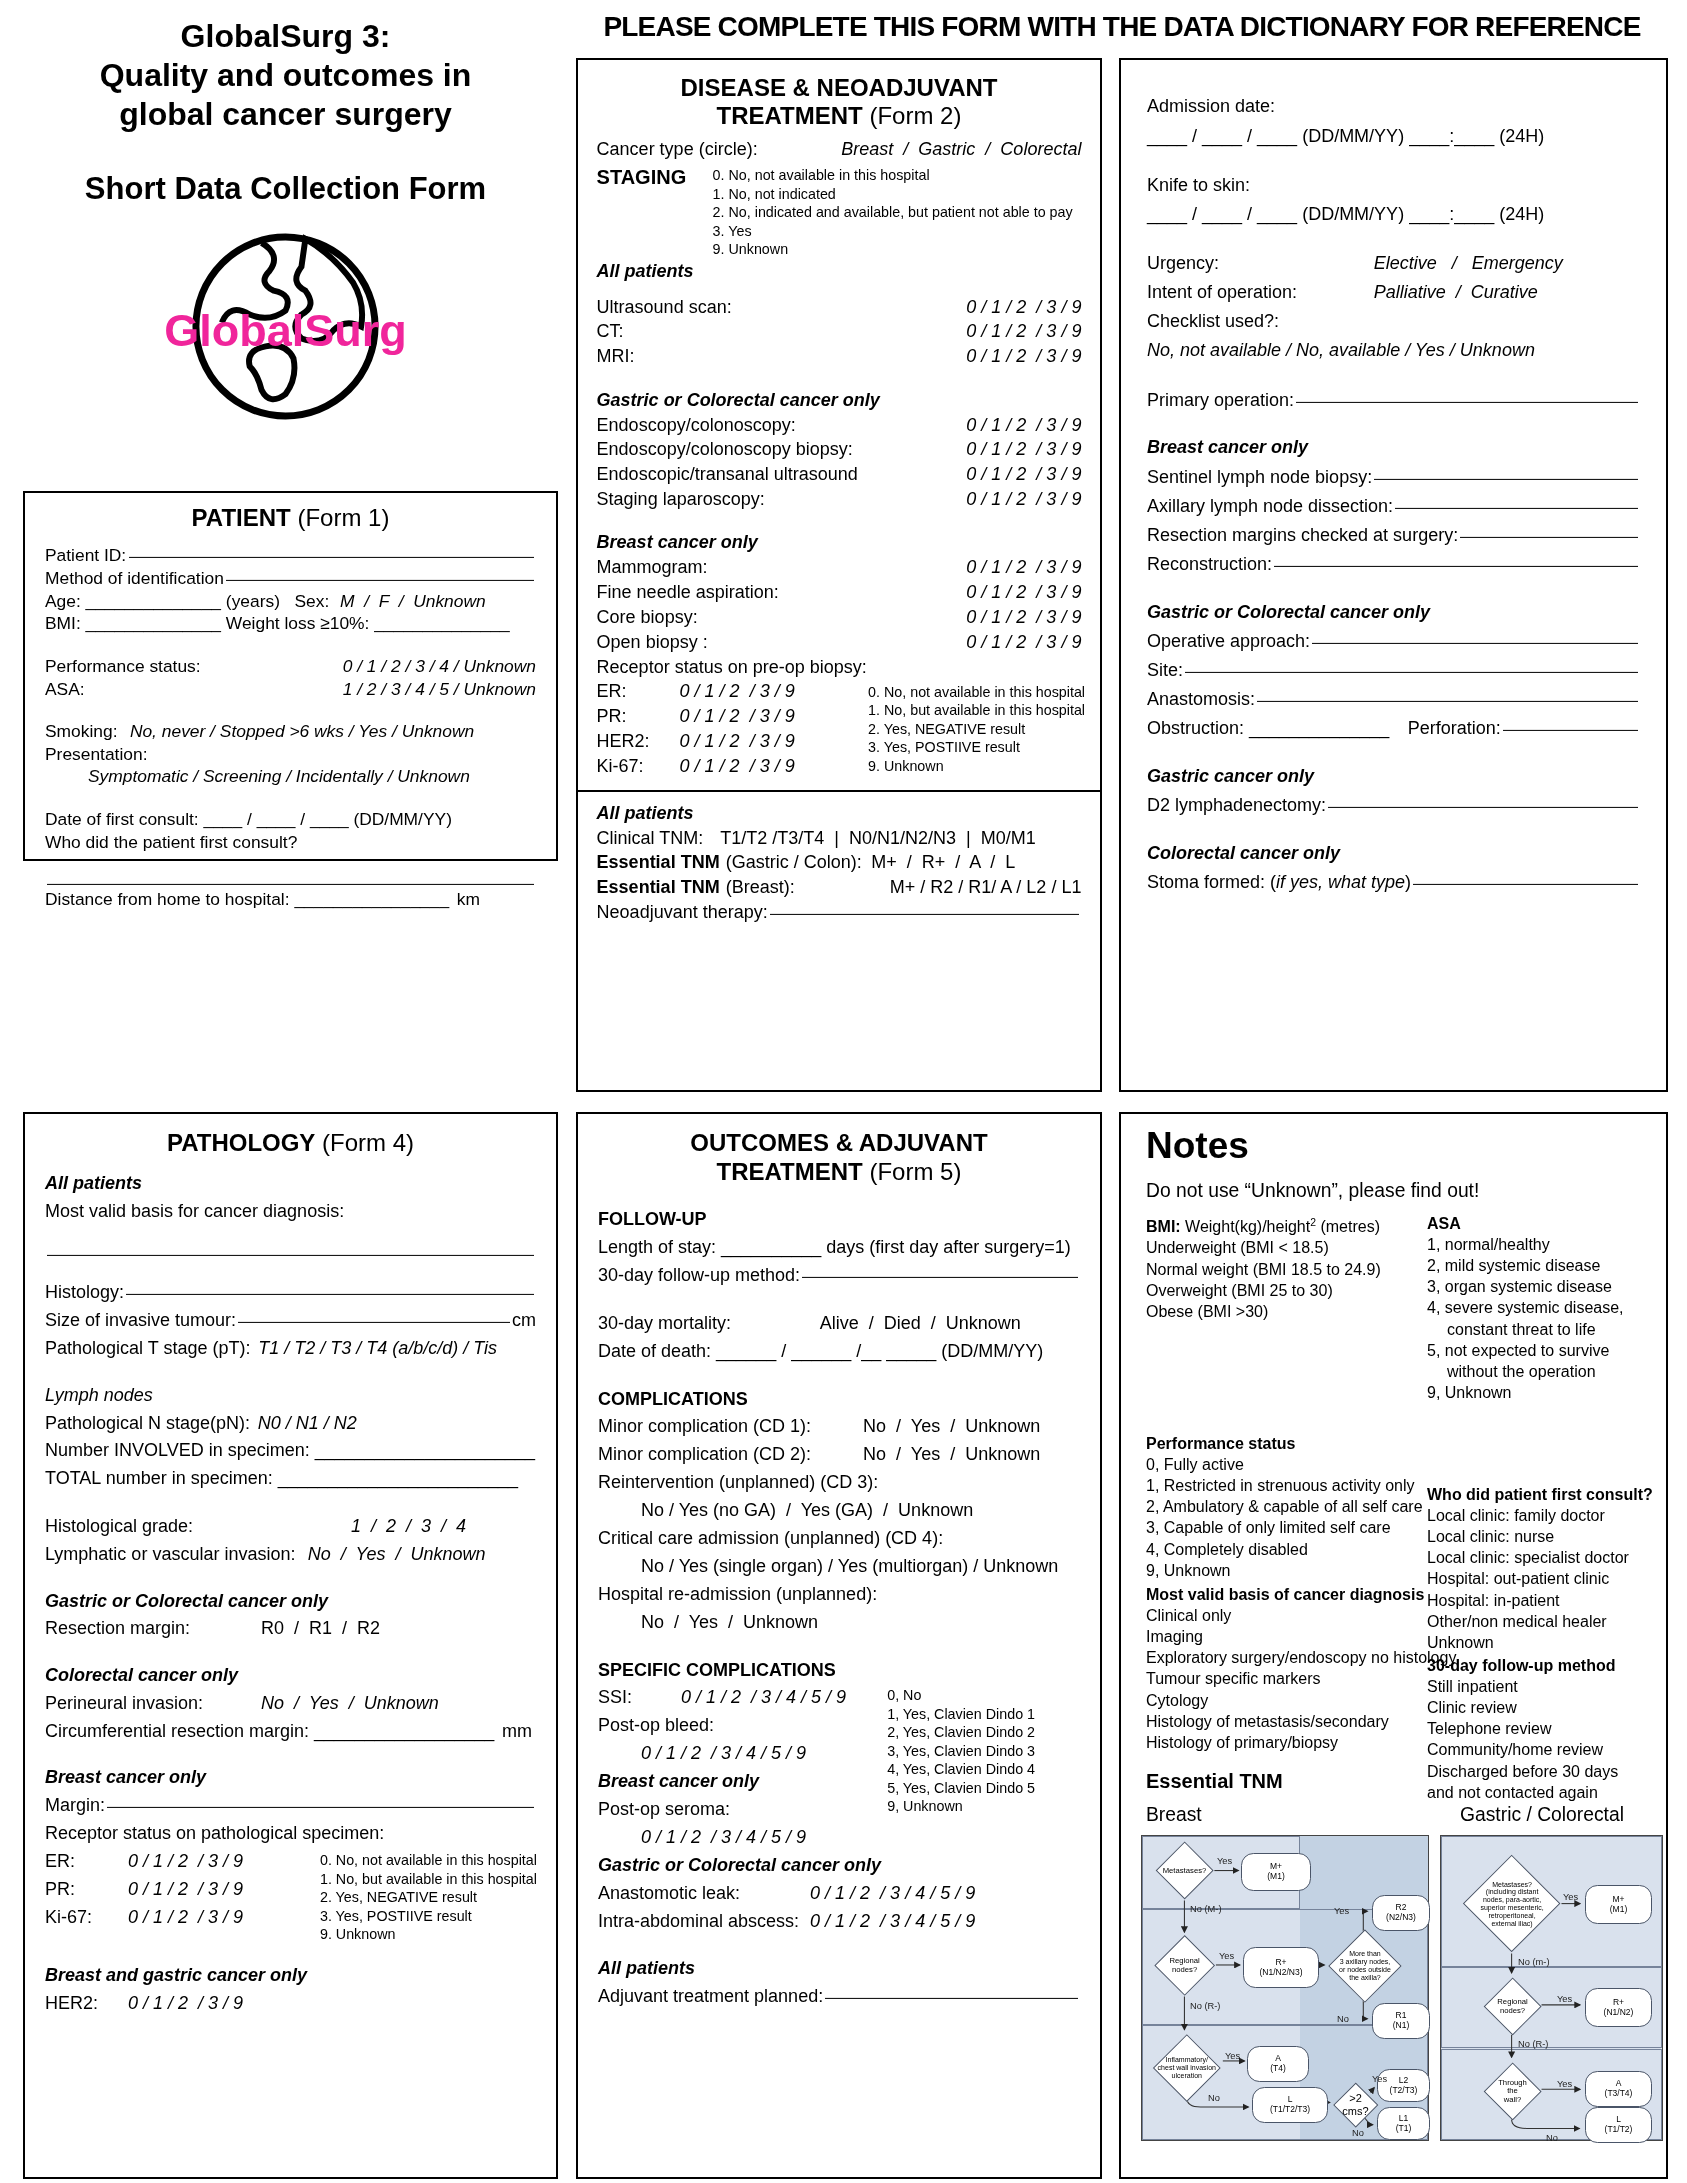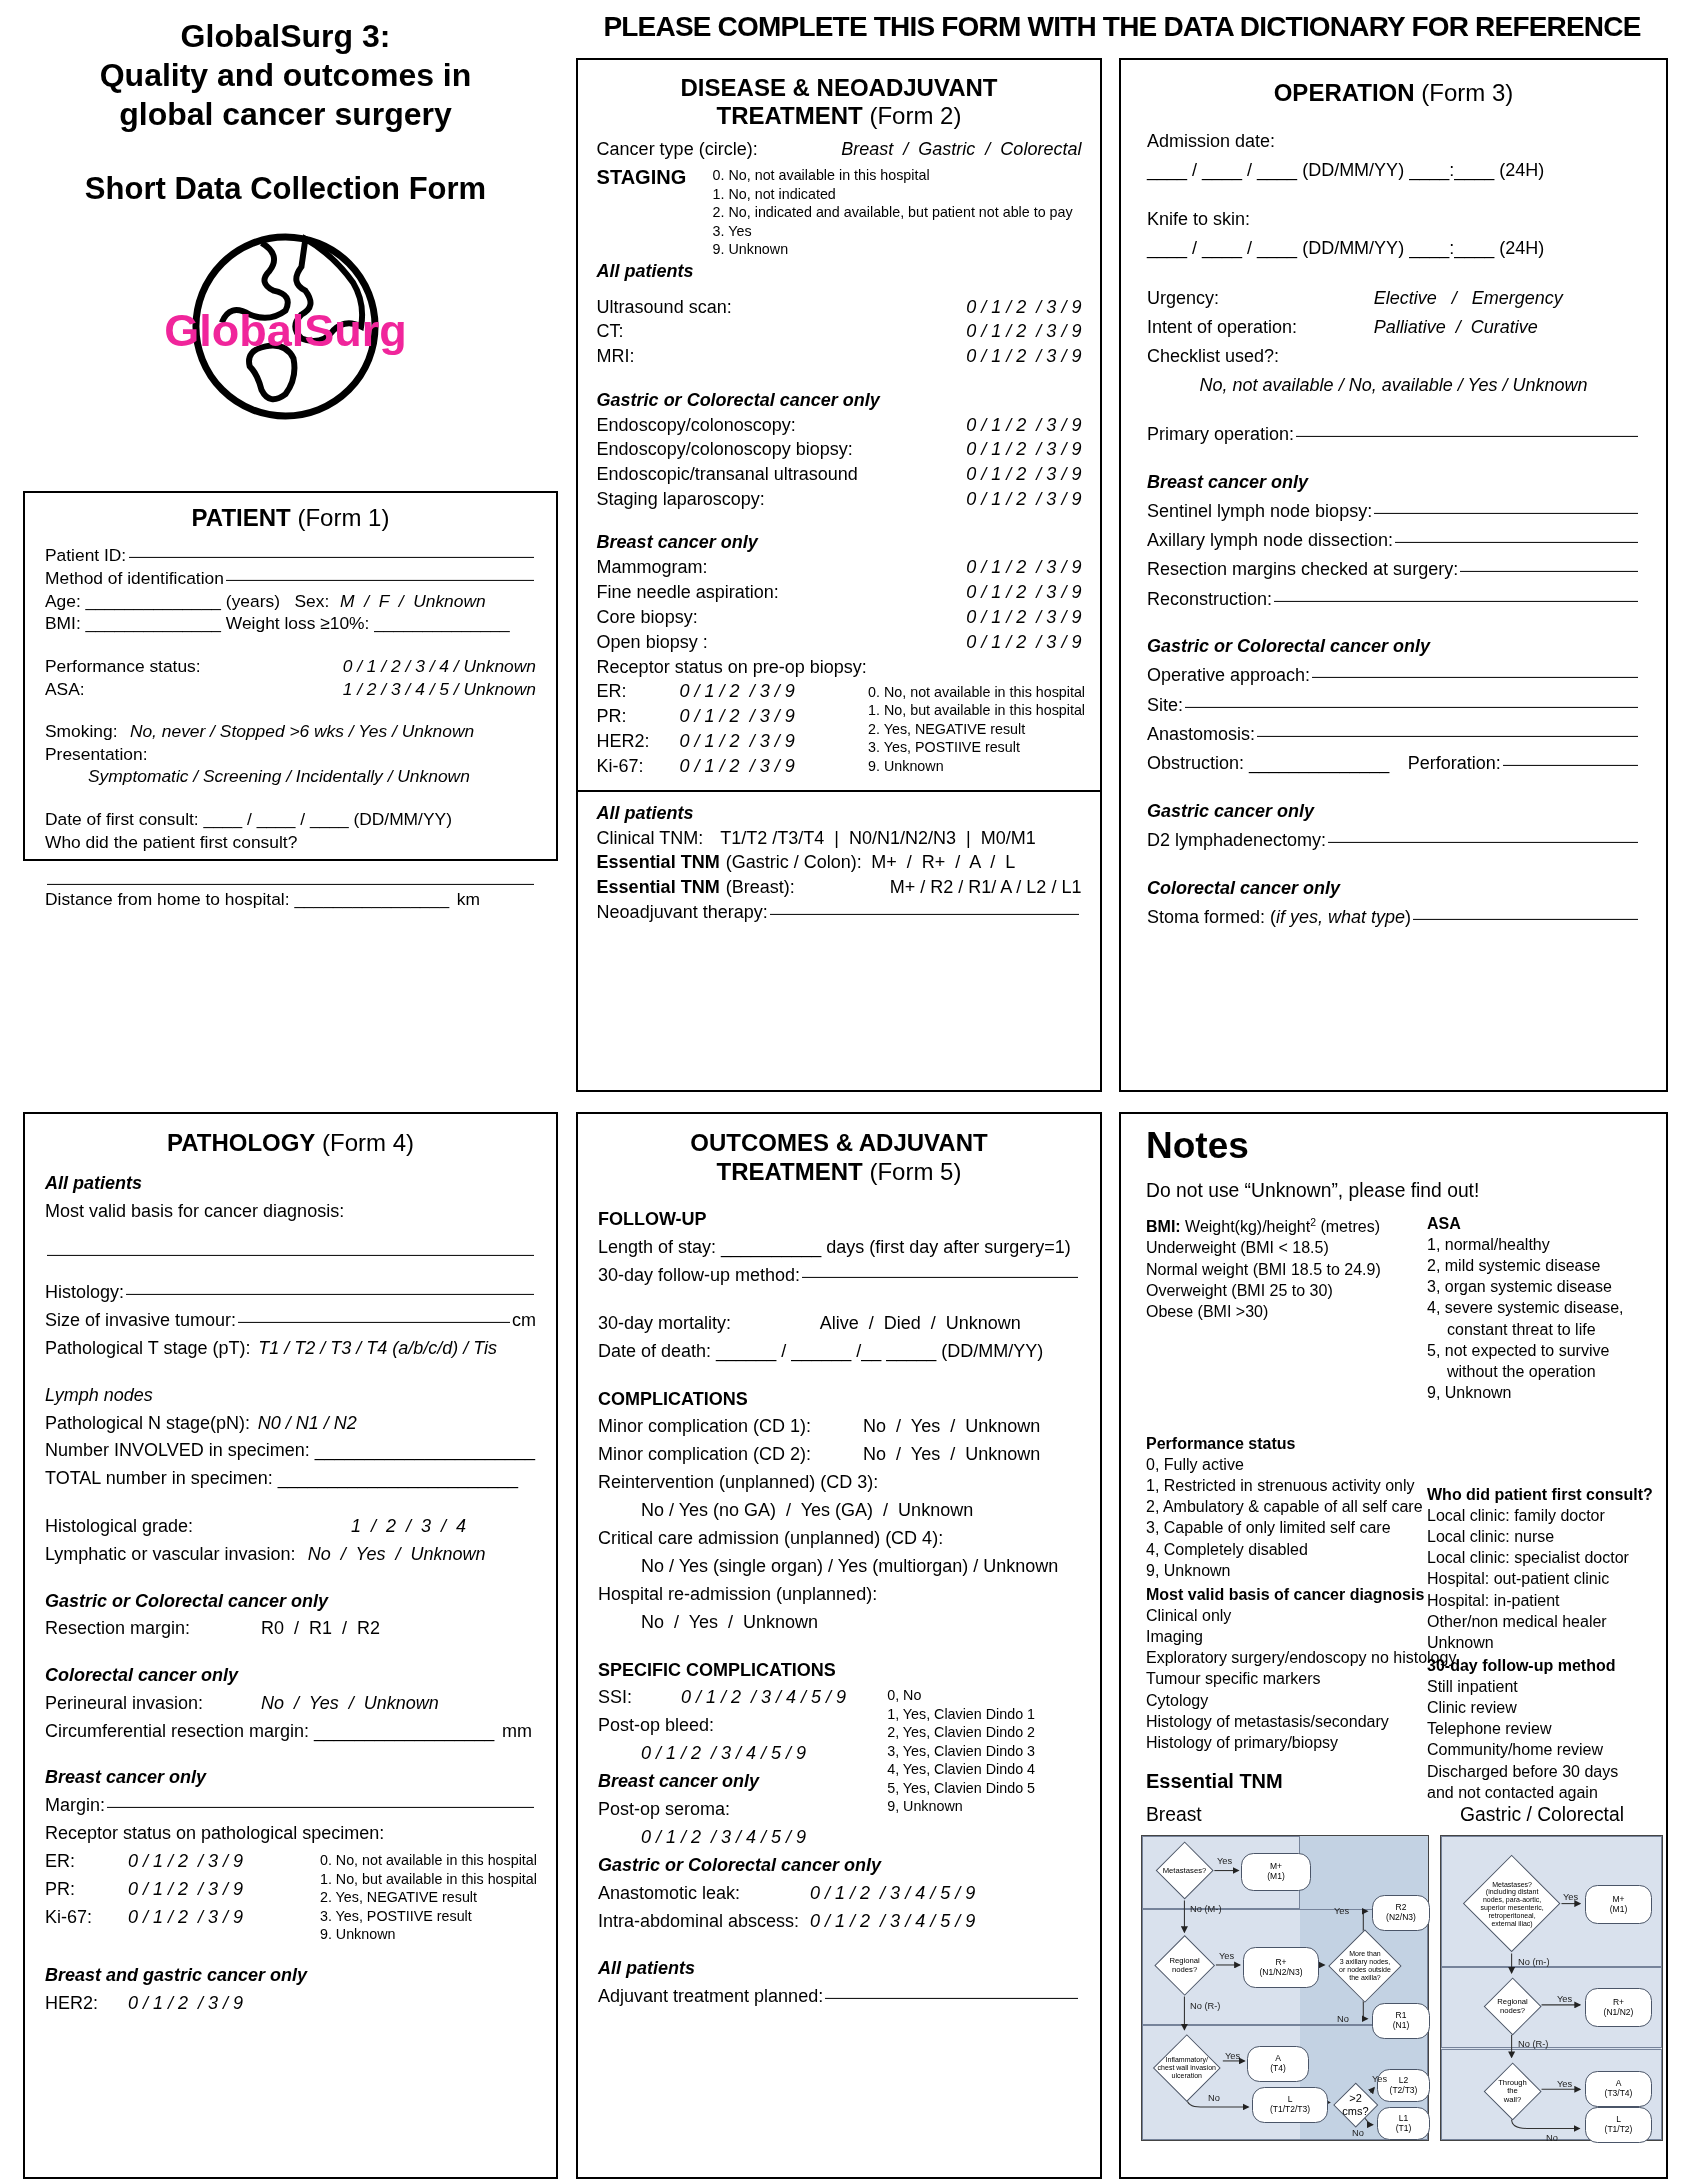--- a/index.html
+++ b/index.html
@@ -155,29 +155,28 @@
     </div>
     <div class="divider"></div>
     <div class="r bi"><span>All patients</span></div>
     <div class="r"><span>Clinical TNM:</span><span style="margin-left:17px">T1/T2 /T3/T4  |  N0/N1/N2/N3  |  M0/M1</span></div>
     <div class="r"><span class="b">Essential TNM</span><span style="margin-left:6.2px">(Gastric / Colon):</span><span style="margin-left:9.3px">M+  /  R+  /  A  /  L</span></div>
     <div class="r sp"><span><span class="b">Essential TNM</span><span style="margin-left:6.2px">(Breast):</span></span><span>M+ / R2 / R1/ A / L2 / L1</span></div>
     <div class="r"><span>Neoadjuvant therapy:</span><span class="fill"></span></div>
   </section>
 
   <section class="box f3">
-    <div class="ft"><b>OPERATION</b> <span>(Form 3)</span></div>
     <div class="r gap"><span>Admission date:</span></div>
     <div class="r"><span>____ / ____ / ____ (DD/MM/YY) ____:____ (24H)</span></div>
     <div class="r gap"><span>Knife to skin:</span></div>
     <div class="r"><span>____ / ____ / ____ (DD/MM/YY) ____:____ (24H)</span></div>
     <div class="r gap"><span style="width:46%">Urgency:</span><span class="it">Elective   /   Emergency</span></div>
     <div class="r"><span style="width:46%">Intent of operation:</span><span class="it">Palliative  /  Curative</span></div>
     <div class="r"><span>Checklist used?:</span></div>
-    <div class="r it" style="justify-content:center"><span>No, not available / No, available / Yes / Unknown</span></div>
+    <div class="r it" style="justify-content:flex-start"><span>No, not available / No, available / Yes / Unknown</span></div>
     <div class="r gap"><span>Primary operation:</span><span class="fill"></span></div>
     <div class="r bi sechead"><span>Breast cancer only</span></div>
     <div class="r"><span>Sentinel lymph node biopsy:</span><span class="fill"></span></div>
     <div class="r"><span>Axillary lymph node dissection:</span><span class="fill"></span></div>
     <div class="r"><span>Resection margins checked at surgery:</span><span class="fill"></span></div>
     <div class="r"><span>Reconstruction:</span><span class="fill"></span></div>
     <div class="r bi sechead"><span>Gastric or Colorectal cancer only</span></div>
     <div class="r"><span>Operative approach:</span><span class="fill"></span></div>
     <div class="r"><span>Site:</span><span class="fill"></span></div>
     <div class="r"><span>Anastomosis:</span><span class="fill"></span></div>

